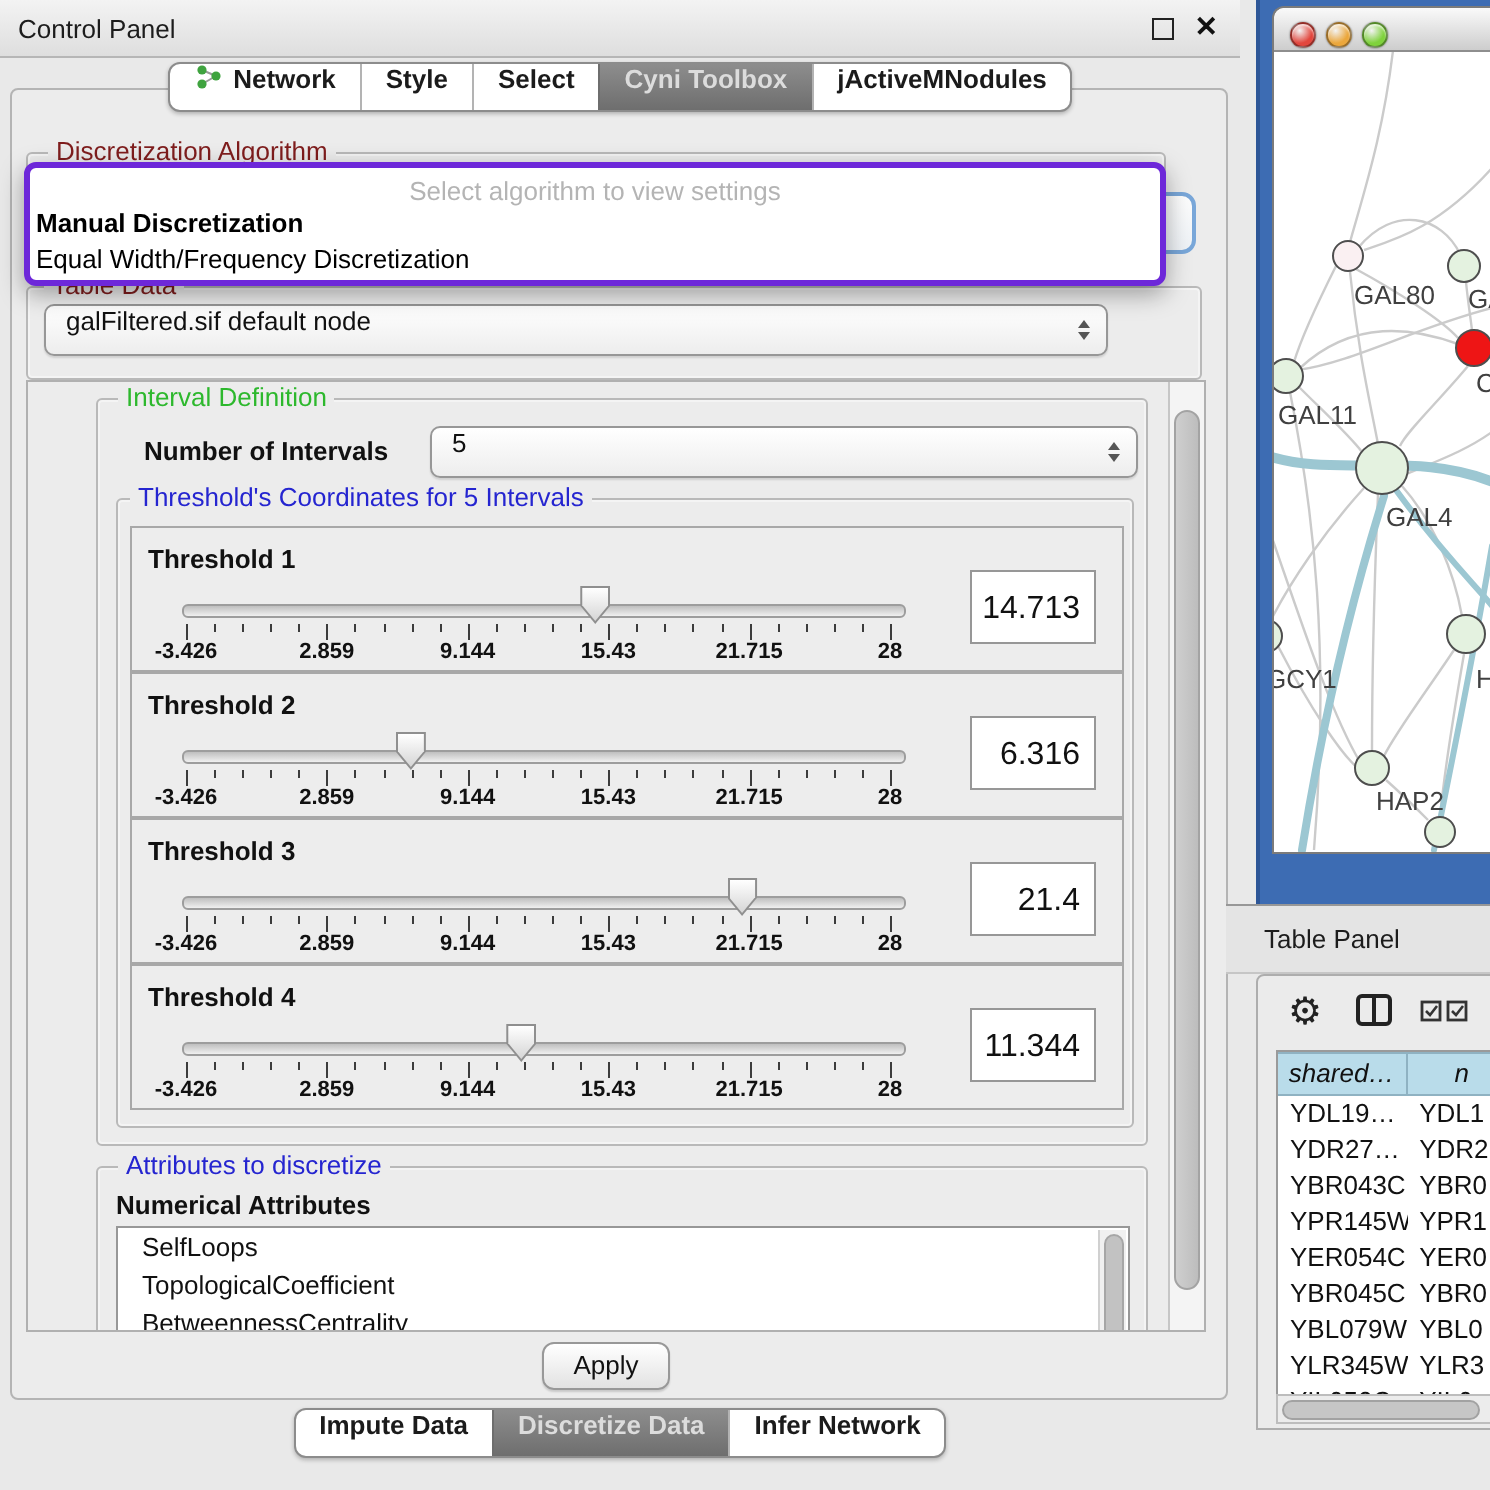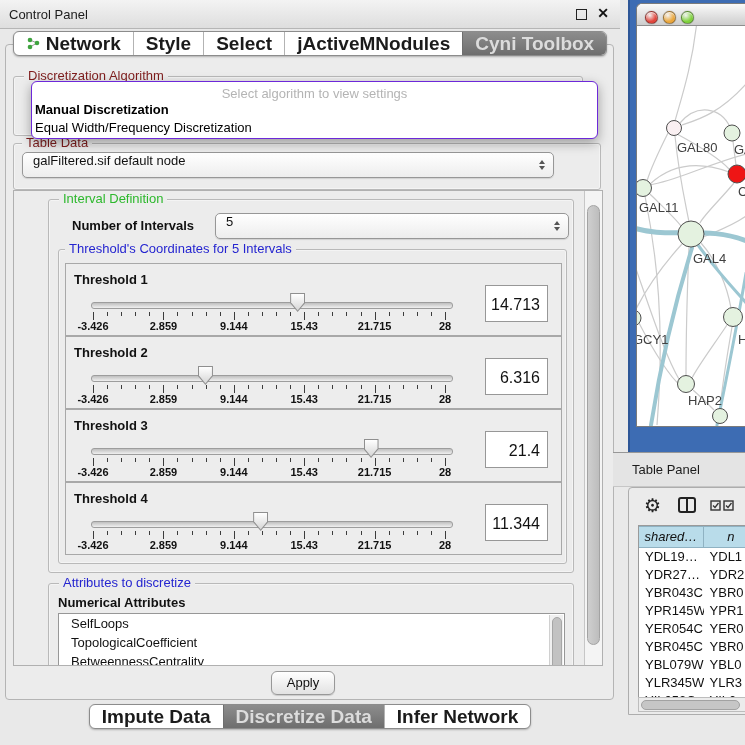--- a/index.html
+++ b/index.html
@@ -10,40 +10,40 @@
     background:linear-gradient(#f3f3f3,#dedede);border-bottom:1px solid #b6b6b6;}
   .cp-title{position:absolute;left:9px;top:7px;font-size:13px;color:#1c1c1c;}
   .float-btn{position:absolute;right:33px;top:9px;width:9px;height:9px;border:1.6px solid #222;background:transparent;}
   .close-btn{position:absolute;right:11px;top:5px;font-size:14px;font-weight:bold;color:#111;}
   .cp-body{position:absolute;left:5px;top:44px;width:607px;height:654px;background:#ececec;
     border:1px solid #b4b4b4;border-radius:4px;}
   
   .segwrap{position:absolute;left:0;width:620px;display:flex;justify-content:center;z-index:8;}
   .segctl{display:inline-flex;border:1px solid #8c8c8c;border-radius:6px;overflow:hidden;
     background:#fff;box-shadow:0 1px 2px rgba(0,0,0,.25);height:23px;}
-  .seg{display:flex;align-items:center;gap:6px;padding:0 12px;font-size:19px;font-weight:bold;
+  .seg{display:flex;gap:6px;padding:0 12px;font-size:13px;font-weight:bold;
     color:#1b1b1b;border-left:1px solid #b3b3b3;cursor:default;white-space:nowrap;}
   .seg:first-child{border-left:none;}
   .seg.sel{background:linear-gradient(#8d8d8d,#6e6e6e);color:#dcdcdc;border-left-color:#6e6e6e;}
   
   .gbox{position:absolute;border:1px solid #b9b9b9;border-radius:3px;box-shadow:inset 0 0 0 1px rgba(255,255,255,.45);}
   .gtitle{position:absolute;background:#ececec;padding:0 4px;font-size:13px;line-height:14px;white-space:nowrap;z-index:2;}
   .t-green{color:#2db82d;}
   .t-blue{color:#2525d0;}
   .t-dark{color:#7f1d1d;}
   
   .combo{position:absolute;background:linear-gradient(#ffffff,#ededed);border:1px solid #979797;
     border-radius:5px;font-size:13px;display:flex;padding:0 26px 0 10px;color:#111;
     box-shadow:0 1px 1px rgba(0,0,0,.12);}
   .arrows{position:absolute;right:8px;top:50%;transform:translateY(-50%);display:flex;flex-direction:column;gap:2px;}
   .tri-up{width:0;height:0;border-left:3.5px solid transparent;border-right:3.5px solid transparent;border-bottom:4.5px solid #555;}
   .tri-down{width:0;height:0;border-left:3.5px solid transparent;border-right:3.5px solid transparent;border-top:4.5px solid #555;}
   
-  .popup{position:absolute;left:31px;top:81px;width:565px;height:56px;background:#fff;
-    border:1px solid #6d28d9;border-radius:6px;box-shadow:0 4px 12px rgba(0,0,0,.35);z-index:6;overflow:hidden;}
+  .popup{position:absolute;left:12px;top:81px;width:565px;height:56px;background:#fff;
+    border:3px solid #6d28d9;border-radius:6px;box-shadow:0 4px 12px rgba(0,0,0,.35);z-index:6;overflow:hidden;}
   .popup-hint{text-align:center;color:#b4b4b4;font-size:13px;padding-top:4px;}
   .popup-item{font-size:13px;color:#000;padding:1px 3px;line-height:16px;}
   .popup-item.b{font-weight:bold;}
   .combo-stub{position:absolute;left:556px;top:96px;width:38px;height:27px;border:2px solid #79a7d9;
     border-radius:7px;background:linear-gradient(#fdfdfd,#eef2f6);z-index:5;}
   
   .viewport{position:absolute;left:13px;top:190px;width:588px;height:474px;border:1px solid #b0b0b0;
     background:#ececec;overflow:hidden;}
   .vscroll{position:absolute;top:0;right:0;width:17px;height:100%;background:#f4f4f4;border-left:1px solid #c6c6c6;}
   .vthumb{position:absolute;left:2px;width:11px;background:linear-gradient(90deg,#cfcfcf,#bdbdbd);
@@ -114,25 +114,25 @@
             <circle cx="11" cy="6" r="2.3" fill="#3fa33f"></circle>
           </svg>
           <span>Network</span>
         </div>
         <div class="seg">
           <span>Style</span>
         </div>
         <div class="seg">
           <span>Select</span>
         </div>
-        <div class="seg">
-          <span>jActiveMNodules</span>
-        </div>
         <div class="seg sel">
           <span>Cyni Toolbox</span>
+        </div>
+        <div class="seg">
+          <span>jActiveMNodules</span>
         </div>
       </div>
   </div>
 
   <div class="gbox" style="left:13px;top:76px;width:568px;height:58px;"></div>
   <div class="gtitle t-dark" style="left:24px;top:69px;">Discretization Algorithm</div>
   <div class="combo-stub"></div>
 
   <div class="popup">
     <div class="popup-hint">Select algorithm to view settings</div>

